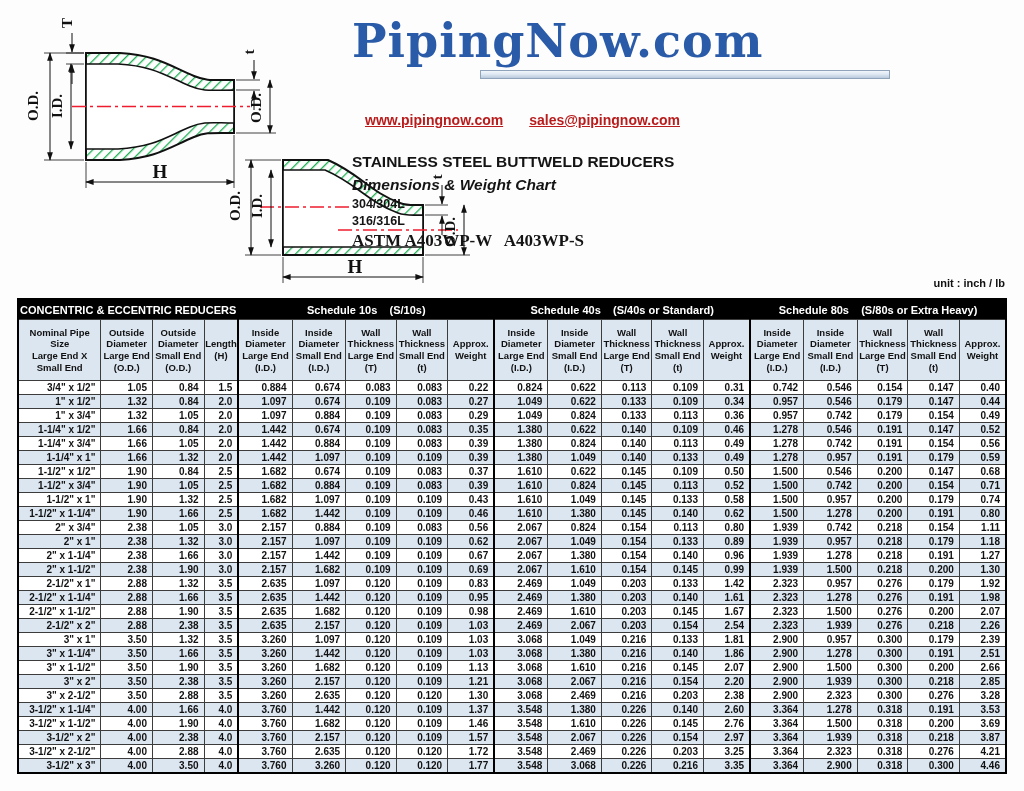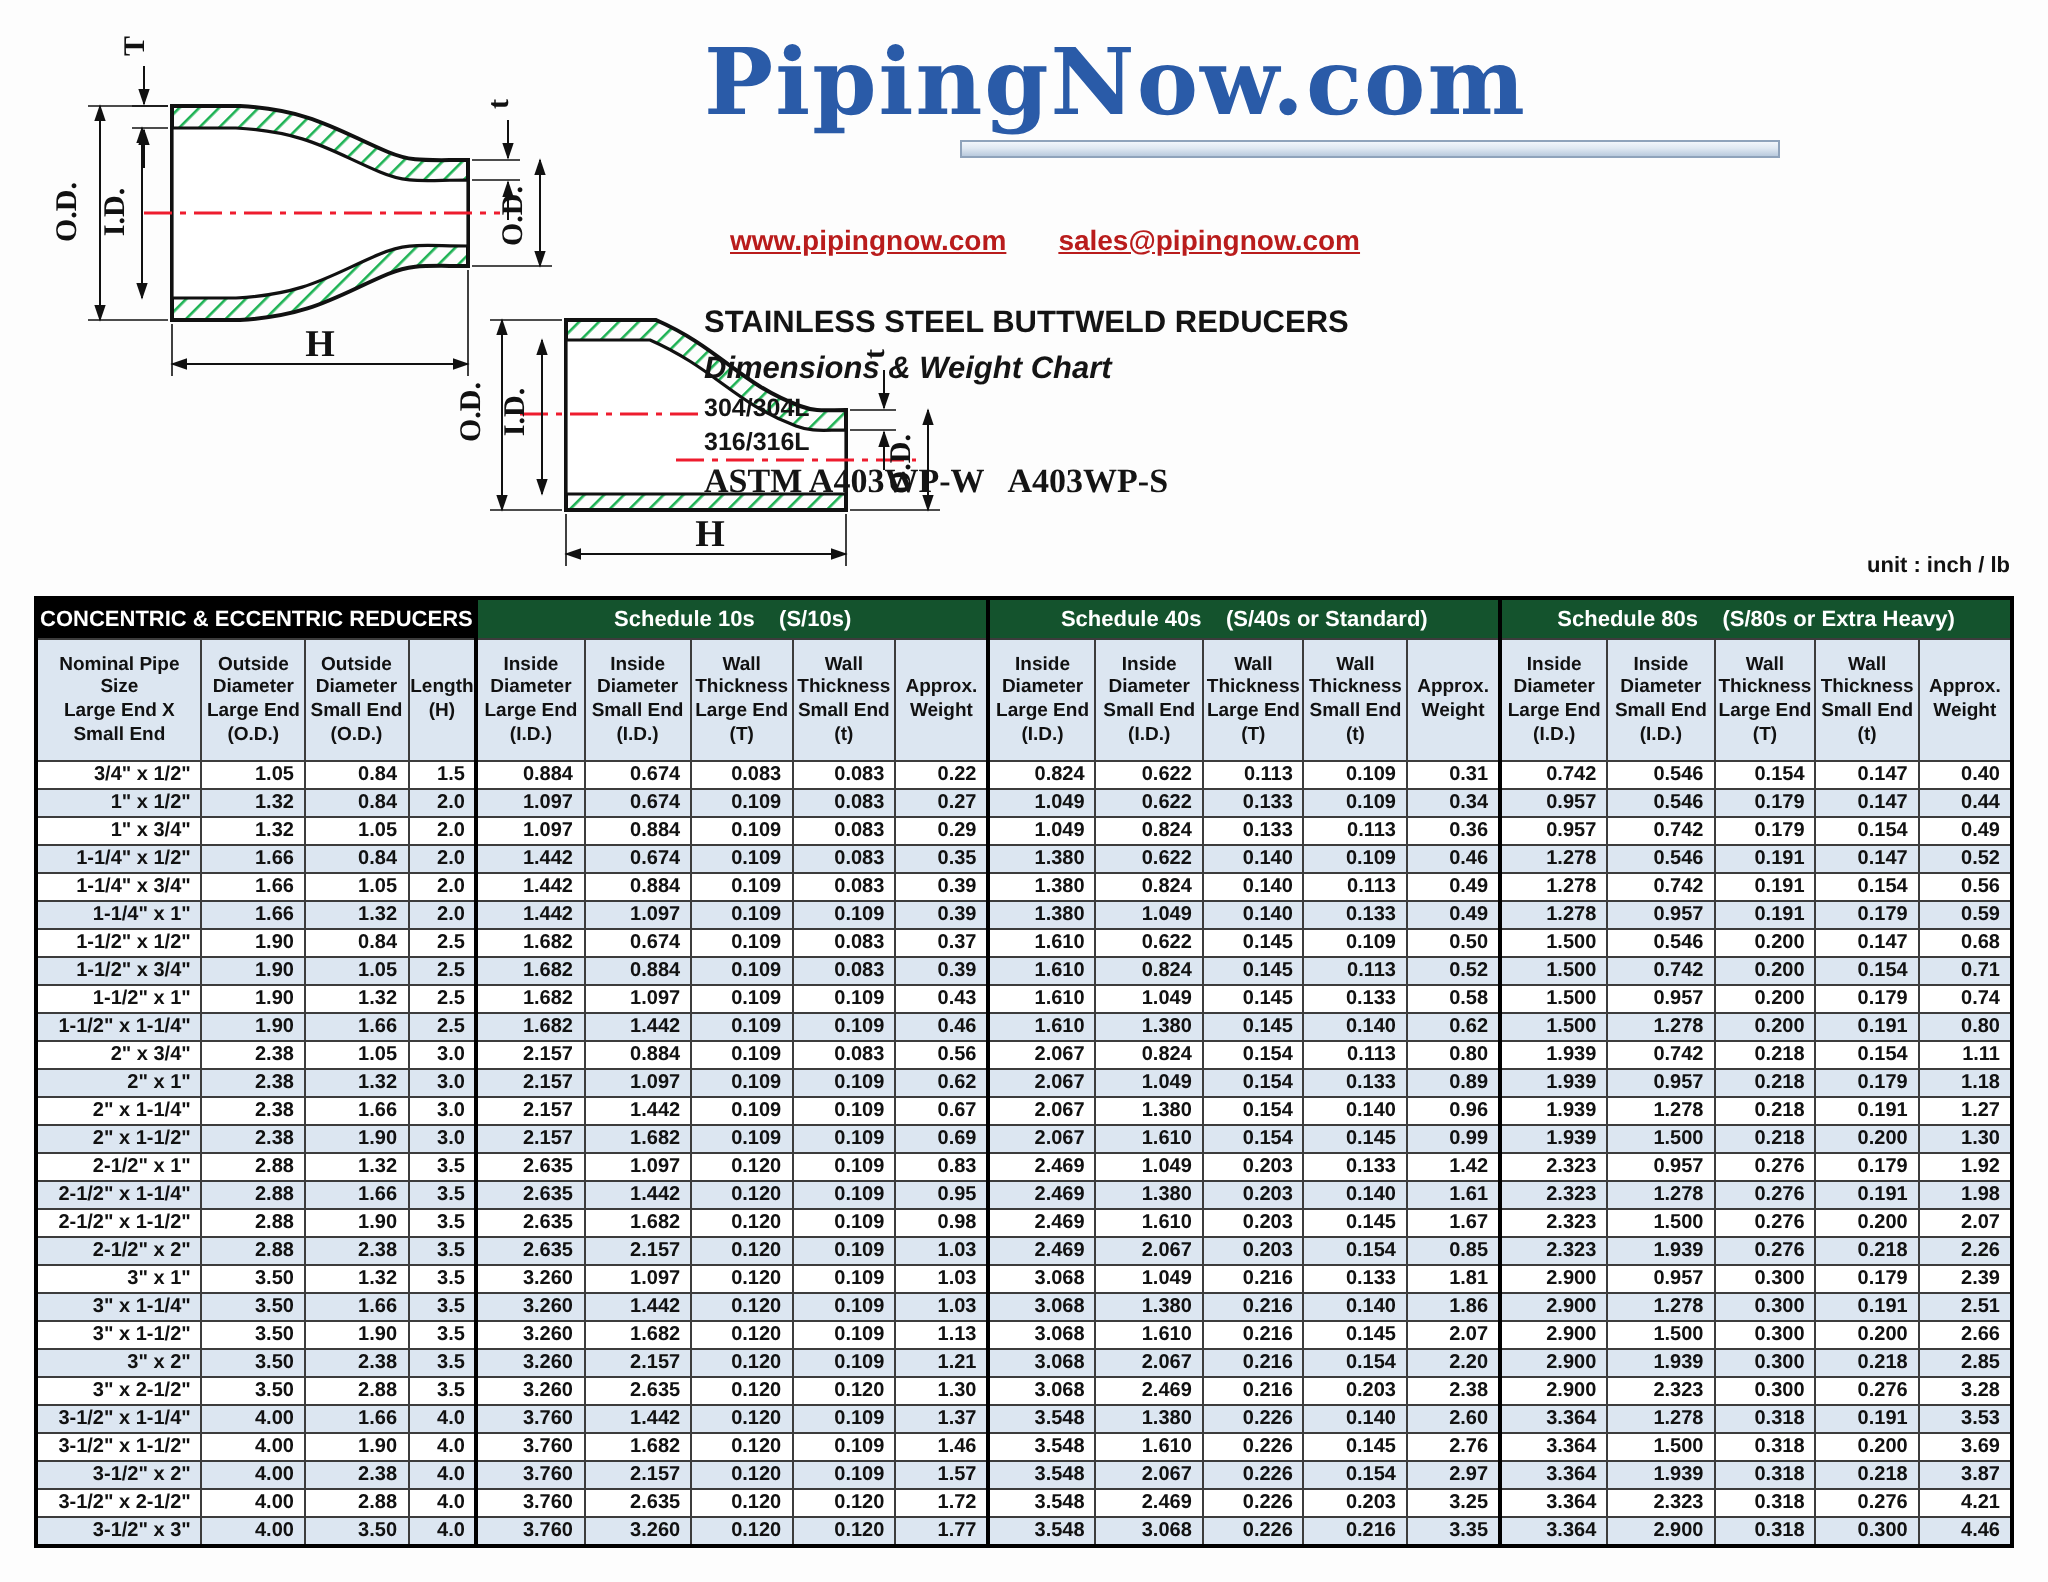--- a/index.html
+++ b/index.html
@@ -26,21 +26,21 @@
   .diagrams{position:absolute;left:8px;top:6px;}
   .dim-label{font-family:"Liberation Serif",serif;font-weight:bold;fill:#111;}
 
   
   .dim-table{position:absolute;left:17px;top:298px;border-collapse:collapse;
         table-layout:fixed;width:990px;border:2.5px solid #000;}
   .dim-table th,.dim-table td{border:1px solid #3c3c3c;overflow:hidden;}
   .ghead{height:17px;font-size:11px;font-weight:bold;text-align:center;
         vertical-align:middle;white-space:pre;margin-left:16px;}
   .ghead.black{background:#000;color:#fff;}
-  .ghead.blue{background:#14532d;color:#fff;}
+  .ghead.blue{background:#000000;color:#fff;}
   .chead{background:#dce6f1;color:#111;font-size:9.5px;font-weight:bold;
         text-align:center;vertical-align:middle;white-space:pre-line;
         line-height:1.22;height:58px;padding:1px 0;}
   .dim-table tbody td{font-size:10px;font-weight:bold;color:#111;text-align:right;
         padding:0 5px 0 0;height:13px;line-height:13px;background:#fff;}
   .dim-table tbody tr:nth-child(even) td{background:#dce6f1;}
   .gsep{border-left:2.5px solid #000 !important;}
 </style>
 </head>
 <body>
@@ -603,21 +603,21 @@
           <td>3.5</td>
           <td class="gsep">2.635</td>
           <td>2.157</td>
           <td>0.120</td>
           <td>0.109</td>
           <td>1.03</td>
           <td class="gsep">2.469</td>
           <td>2.067</td>
           <td>0.203</td>
           <td>0.154</td>
-          <td>0.85</td>
+          <td>2.54</td>
           <td class="gsep">2.323</td>
           <td>1.939</td>
           <td>0.276</td>
           <td>0.218</td>
           <td>2.26</td>
         </tr>
         <tr>
           <td>3" x 1"</td>
           <td>3.50</td>
           <td>1.32</td>

